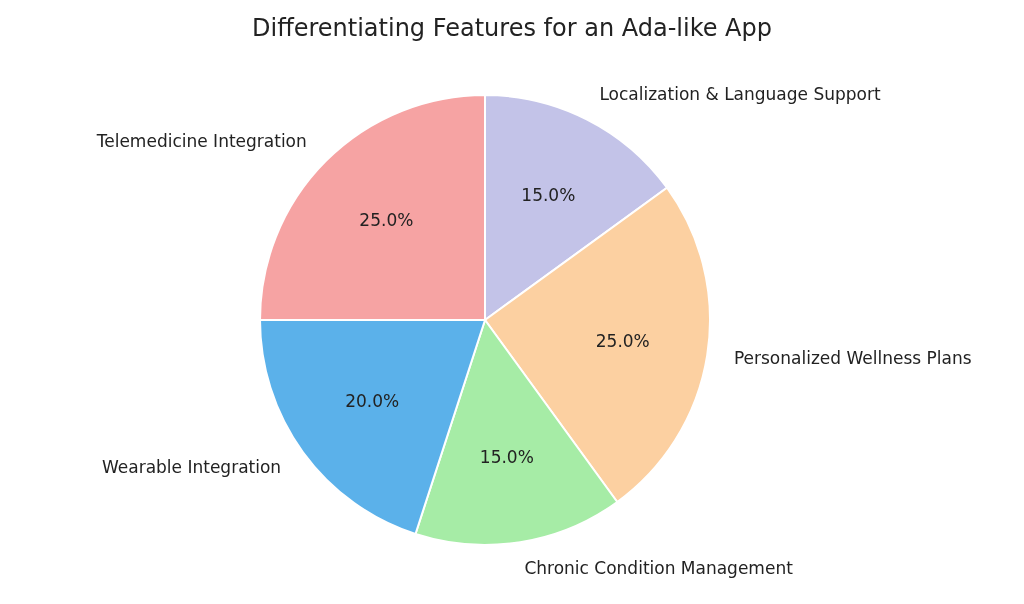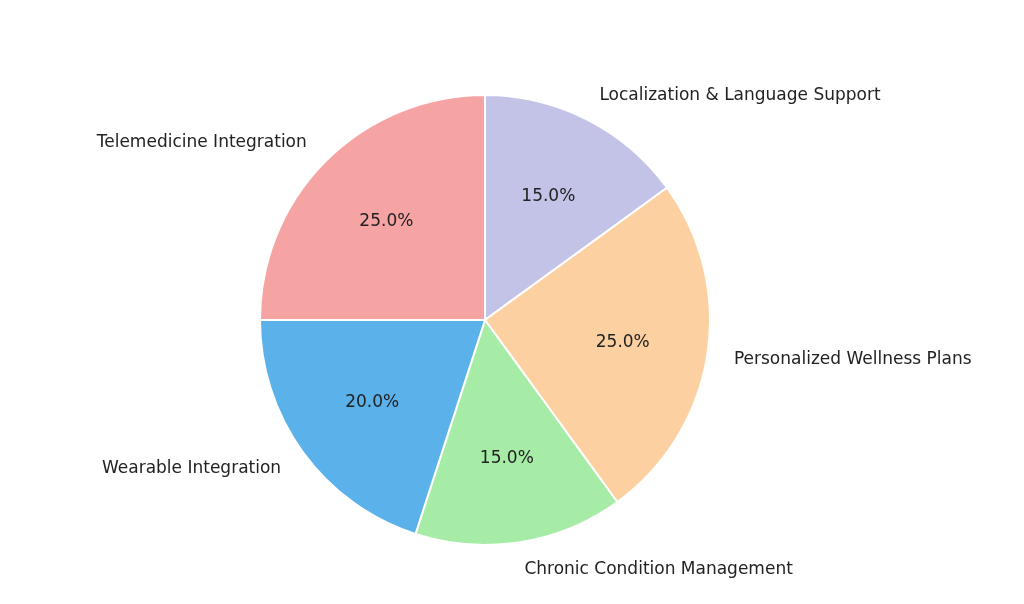--- a/index.html
+++ b/index.html
@@ -40,20 +40,21 @@
     font-size: 17px;
     fill: #222;
     text-anchor: middle;
     dominant-baseline: middle;
   }
 </style>
 </head>
 <body>
 
 <div class="chart-wrap">
+  <div class="title">Differentiating Features for an Ada-like App</div>
   <svg id="pie-svg" width="1024" height="604">
       <path d="M 485 320 L 485 95 A 225 225 0 0 1 667.0288237343632 187.74831823419353 Z" fill="#c3c3e8" stroke="#ffffff" stroke-width="2"></path>
       <text x="548.3316747136668" y="195.7045898757227" class="pct-label">15.0%</text>
       <text x="599.4056059343658" y="95.4663559045313" text-anchor="start" dominant-baseline="middle" class="slice-label">Localization &amp; Language Support</text>
       <path d="M 485 320 L 667.0288237343632 187.74831823419353 A 225 225 0 0 1 617.2516817658064 502.0288237343632 Z" fill="#fcd0a1" stroke="#ffffff" stroke-width="2"></path>
       <text x="622.7825235130217" y="341.8226078731122" class="pct-label">25.0%</text>
       <text x="733.8974618299748" y="359.4214851901382" text-anchor="start" dominant-baseline="middle" class="slice-label">Personalized Wellness Plans</text>
       <path d="M 485 320 L 617.2516817658064 502.0288237343632 A 225 225 0 0 1 415.4711762656368 533.9877161664095 Z" fill="#a6eca6" stroke="#ffffff" stroke-width="2"></path>
       <text x="506.8226078731122" y="457.7825235130217" class="pct-label">15.0%</text>
       <text x="524.4214851901382" y="568.8974618299748" text-anchor="start" dominant-baseline="middle" class="slice-label">Chronic Condition Management</text>

